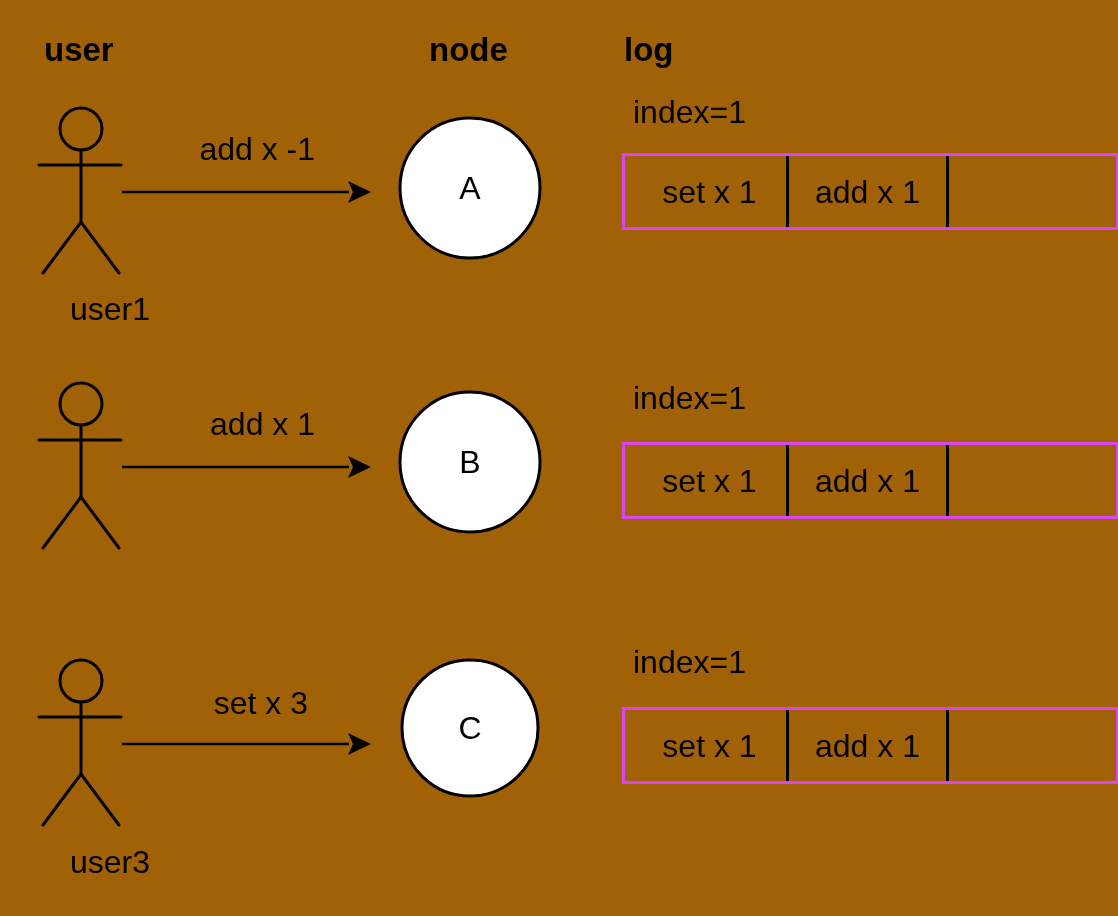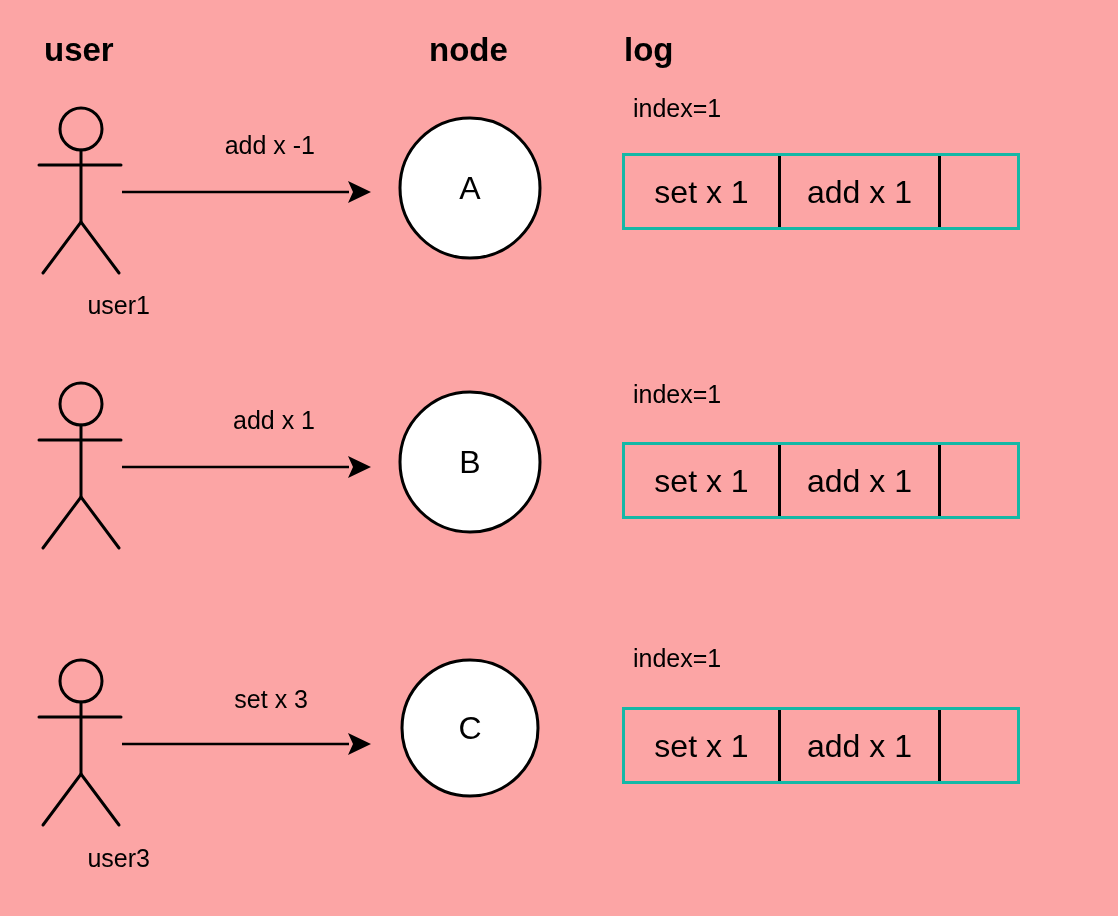--- a/index.html
+++ b/index.html
@@ -4,34 +4,34 @@
 <style>
   html, body {
     margin: 0;
     padding: 0;
     background: #ffffff;
   }
   .canvas {
     position: relative;
     width: 1118px;
     height: 916px;
-    background: #fca5a5;
+    background: #a16207;
     font-family: "Liberation Sans", sans-serif;
     color: #000000;
     overflow: hidden;
   }
   .shapes {
     position: absolute;
     left: 0;
     top: 0;
   }
   .txt {
     position: absolute;
     line-height: 1;
-    font-size: 25px;
+    font-size: 32px;
     color: #000000;
     white-space: nowrap;
   }
   .hdr {
     font-weight: bold;
     font-size: 33px;
   }
   .centered {
     text-align: right;
   }
@@ -41,25 +41,26 @@
     height: 40px;
     display: flex;
     align-items: center;
     justify-content: center;
     font-size: 32px;
     line-height: 1;
   }
   .logtable {
     position: absolute;
     left: 622px;
-    width: 398px;
+    width: 497px;
     height: 77px;
     box-sizing: border-box;
-    border: 3px solid #14b8a6;
+    border: 3px solid #d946ef;
     display: flex;
+    padding-left: 8px;
   }
   .logcell {
     box-sizing: border-box;
     display: flex;
     align-items: center;
     justify-content: center;
     font-size: 32px;
     line-height: 1;
     height: 100%;
   }

